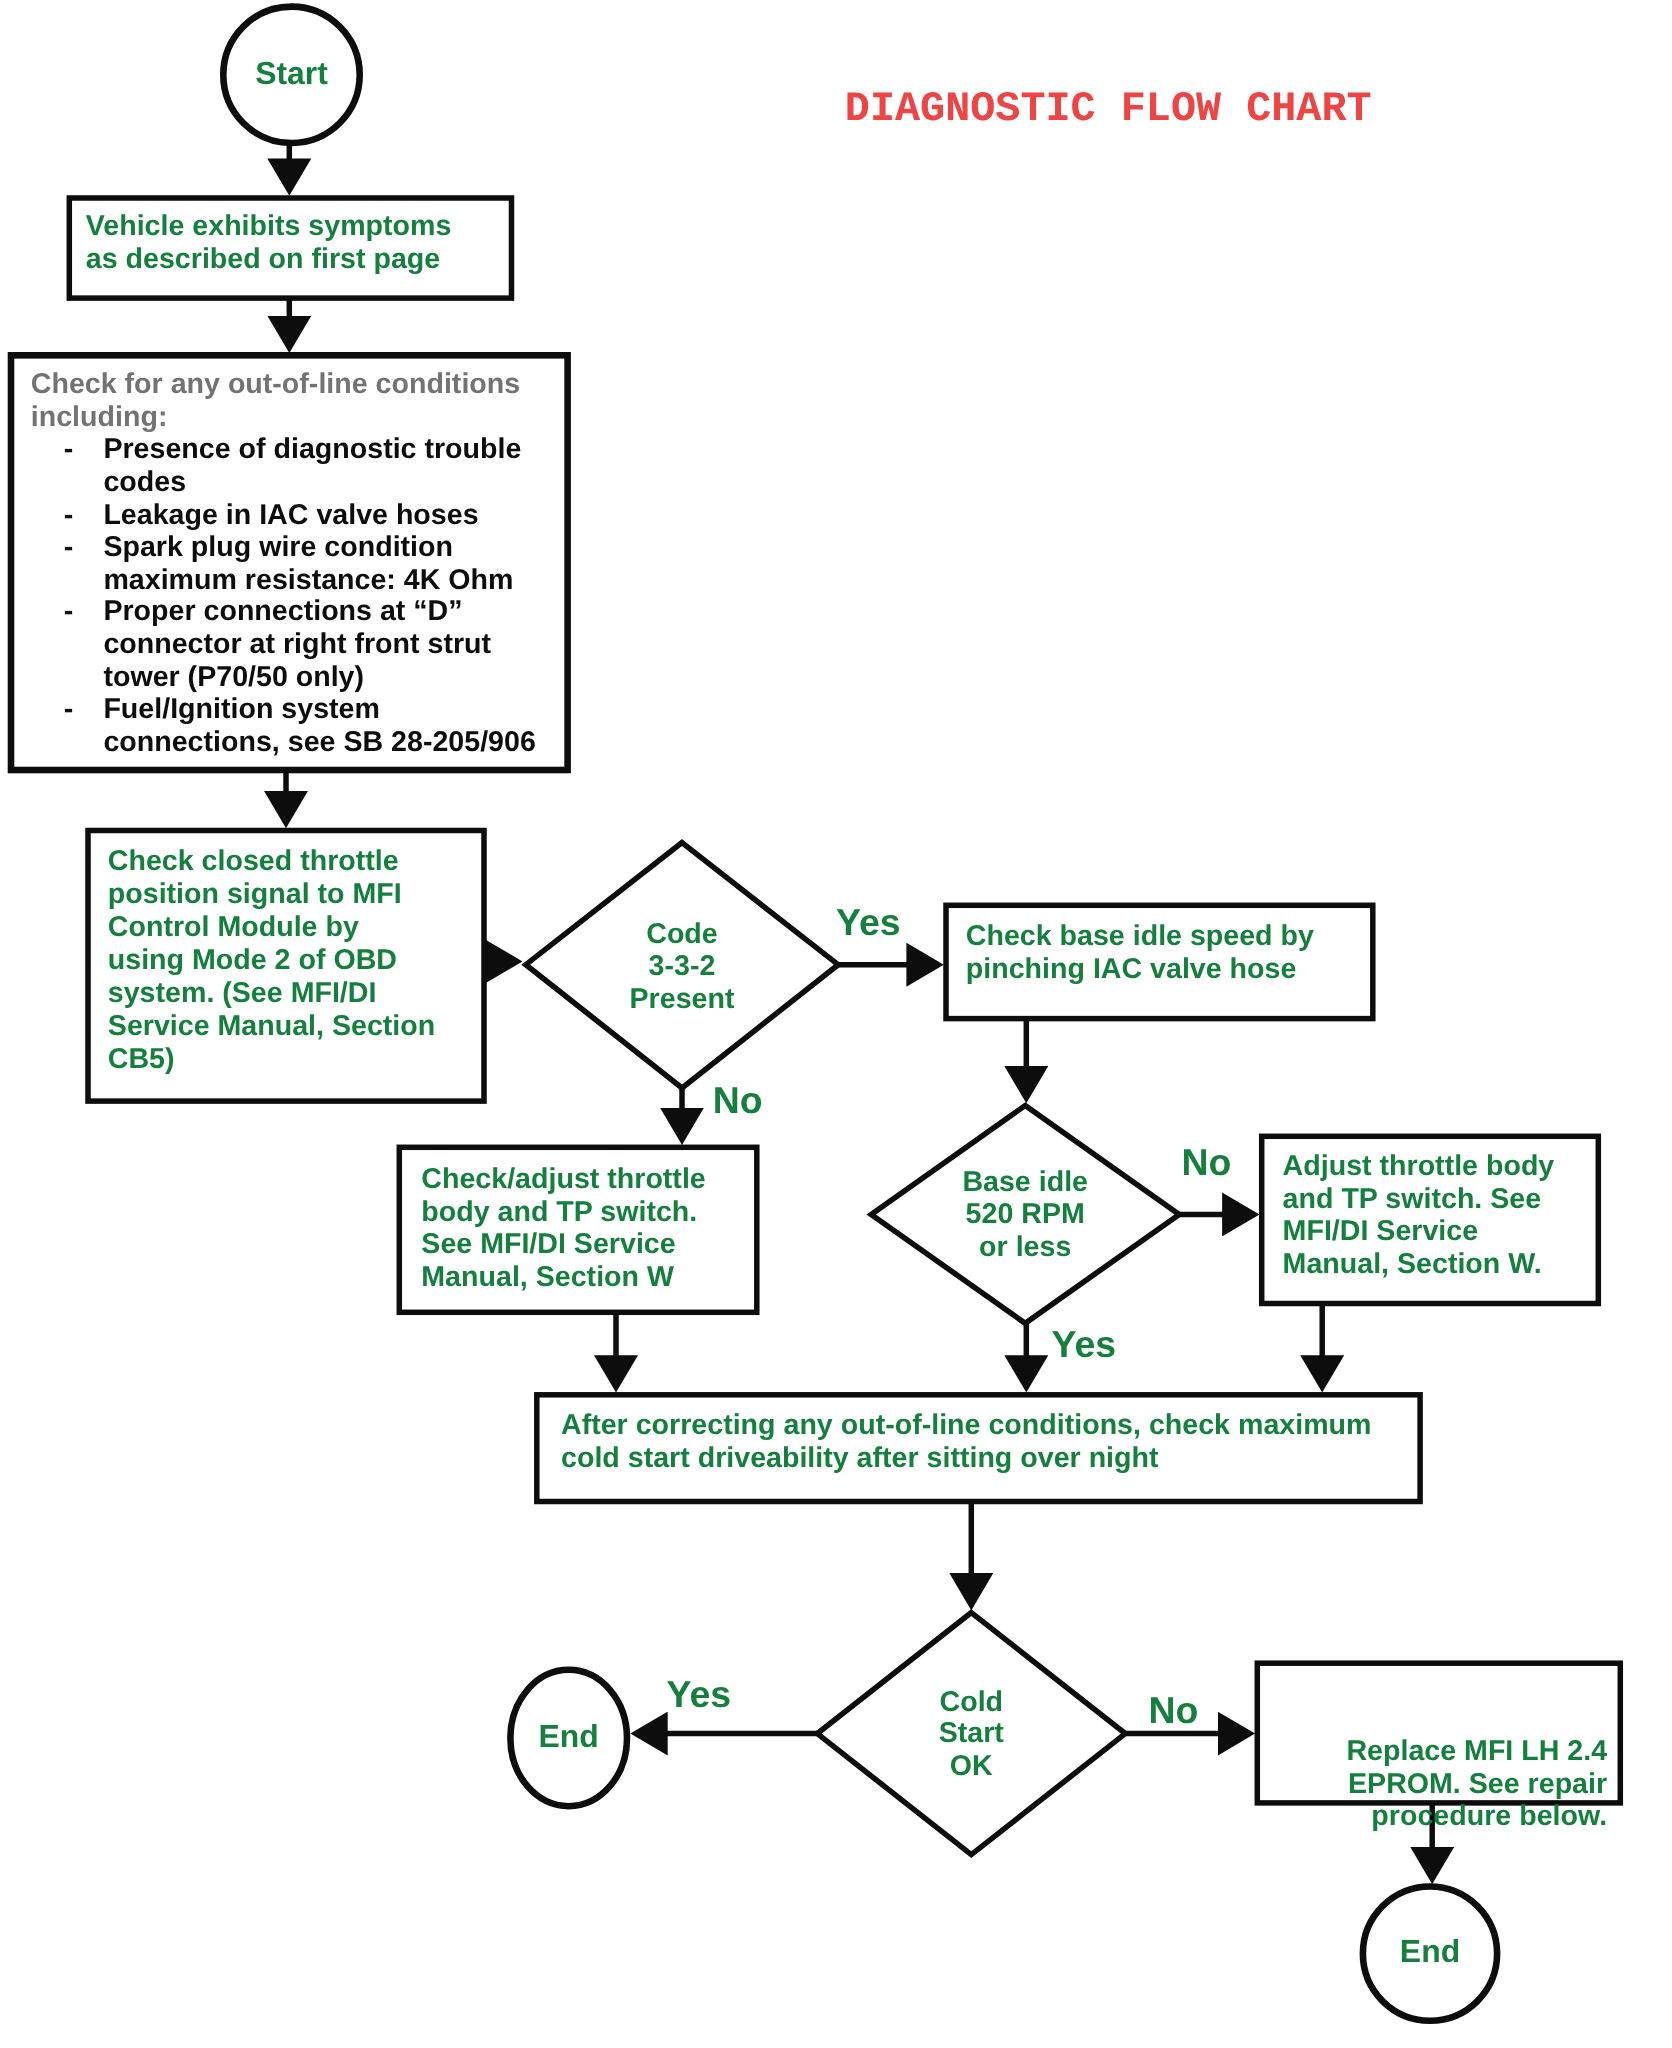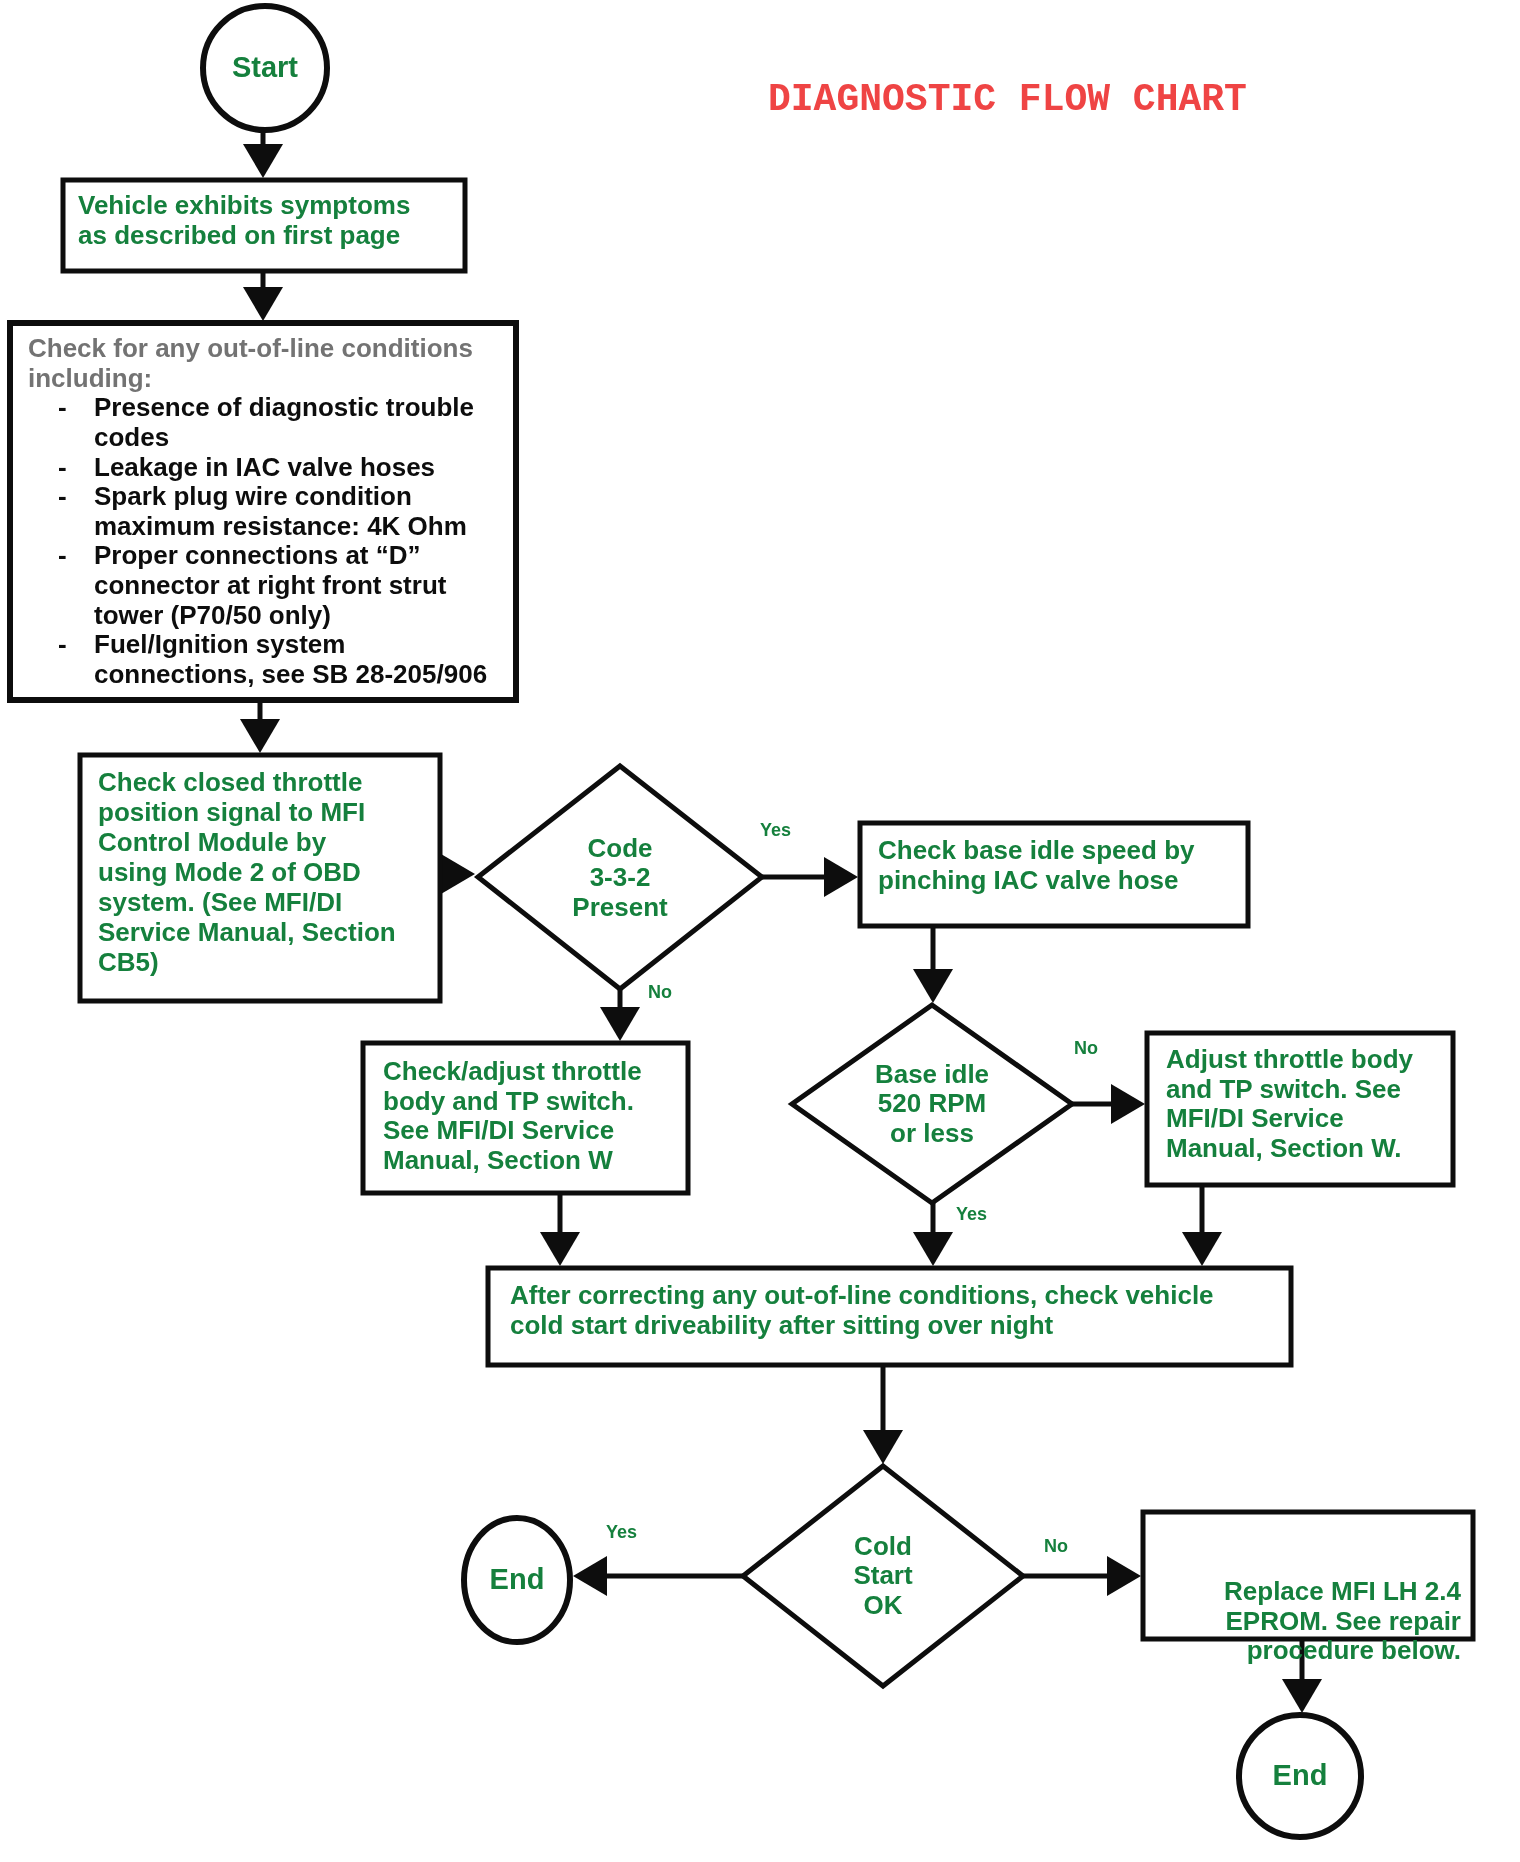--- a/index.html
+++ b/index.html
@@ -5,21 +5,21 @@
   html,body{margin:0;padding:0;background:#ffffff;}
   .page{position:relative;width:1520px;height:1862px;background:#ffffff;overflow:hidden;
         font-family:"Liberation Sans",sans-serif;}
   svg.layer{position:absolute;left:0;top:0;}
   .title{position:absolute;left:768px;top:78px;width:480px;
          font-family:Liberation Mono, monospace;font-weight:bold;font-size:38px;
          color:#ef4444;letter-spacing:0px;white-space:nowrap;}
   .txt{position:absolute;font-weight:bold;color:#15803d;font-size:26px;line-height:1.14;
        white-space:pre-line;}
   .c{display:flex;align-items:center;justify-content:center;text-align:center;}
-  .lbl{font-size:18px;white-space:nowrap;}
+  .lbl{font-size:34px;white-space:nowrap;}
   .node-lbl{font-size:29px;}
   .checklist{position:absolute;left:28px;top:334px;width:476px;}
   .intro{font-weight:bold;color:#737373;font-size:26px;line-height:1.14;white-space:pre-line;}
   .bullet{display:flex;margin-left:30px;font-weight:bold;color:#0d0d0d;font-size:26px;line-height:1.14;}
   .bullet .dash{flex:0 0 36px;width:36px;}
   .bullet .it{white-space:pre-line;}
 </style>
 </head>
 <body>
 
@@ -120,21 +120,21 @@
   <div class="txt" style="left:383px;top:1057px;width:300px;">Check/adjust throttle
 body and TP switch.
 See MFI/DI Service
 Manual, Section W</div>
 
   <div class="txt" style="left:1166px;top:1045px;width:280px;">Adjust throttle body
 and TP switch.  See
 MFI/DI Service
 Manual, Section W.</div>
 
-  <div class="txt" style="left:510px;top:1281px;width:770px;">After correcting any out-of-line conditions, check vehicle
+  <div class="txt" style="left:510px;top:1281px;width:770px;">After correcting any out-of-line conditions, check maximum
 cold start driveability after sitting over night</div>
 
   <div class="txt" style="left:1161px;top:1577px;width:300px;text-align:right;">Replace MFI LH 2.4
 EPROM.  See repair
 procedure below.</div>
 
   <div class="txt c" style="left:545px;top:818px;width:150px;height:120px;">Code
 3-3-2
 Present</div>
   <div class="txt c" style="left:857px;top:1046px;width:150px;height:116px;">Base idle

